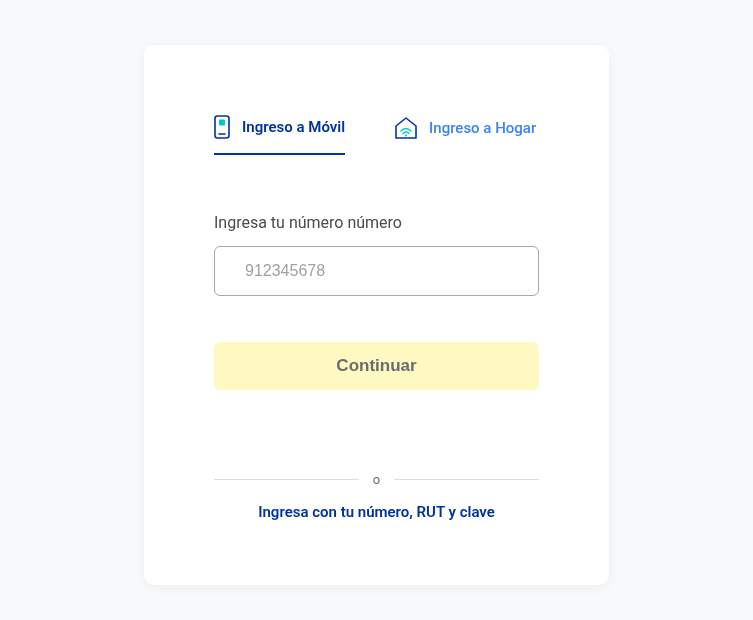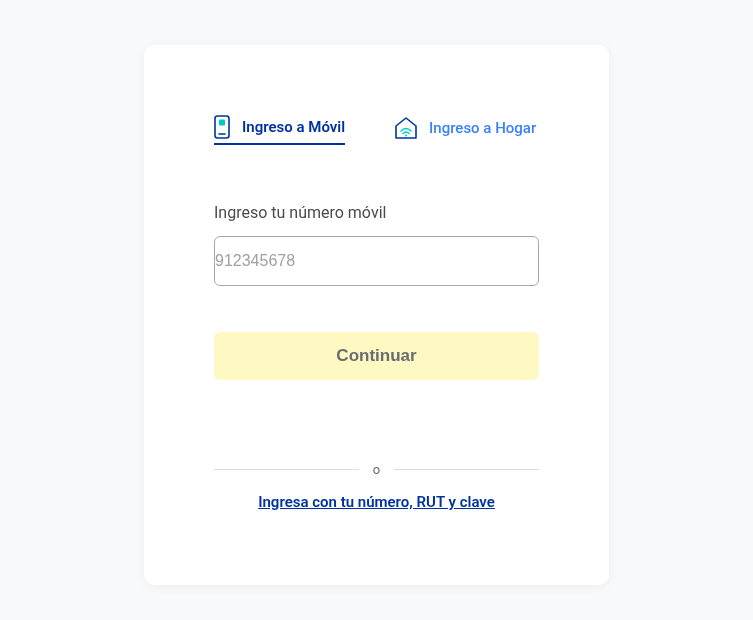--- a/index.html
+++ b/index.html
@@ -27,21 +27,21 @@
     .tabs {
       display: flex;
       gap: 48px;
       margin-bottom: 58px;
     }
     .tab {
       display: flex;
       align-items: center;
       gap: 10px;
       cursor: pointer;
-      padding-bottom: 4px;
+      padding-bottom: 14px;
     }
     .tab.active {
       border-bottom: 2px solid #0033a0;
     }
     .tab-label {
       font-size: 15px;
       font-weight: 500;
       color: #3b82f6;
     }
     .tab.active .tab-label {
@@ -57,21 +57,21 @@
       font-size: 16px;
       color: #4a4b4e;
       margin-bottom: 14px;
       display: block;
     }
     .input {
       width: 100%;
       height: 50px;
       border: 1px solid #a7a8ab;
       border-radius: 6px;
-      padding: 0 0;
+      padding: 0 30px;
       font-size: 16px;
       color: #333;
       outline: none;
     }
     .input::placeholder {
       color: #a0a1a4;
     }
     .btn {
       width: 100%;
       height: 48px;
@@ -99,21 +99,20 @@
       padding: 0 14px;
       font-size: 13px;
       color: #6b6c6f;
     }
     .alt-link {
       display: block;
       text-align: center;
       font-size: 15px;
       font-weight: 600;
       color: #0033a0;
-      text-decoration: underline;
       cursor: pointer;
     }
   </style>
 </head>
 <body>
 
 <div class="card">
   <div class="tabs">
     <div class="tab active">
       <span class="icon">
@@ -131,21 +130,21 @@
           <path d="M3 10 L13 2 L23 10 L23 22 L3 22 Z" stroke="#0033a0" stroke-width="1.6" stroke-linejoin="round" fill="none"></path>
           <path d="M8 15 Q13 10 18 15" stroke="#00c8c8" stroke-width="1.5" fill="none" stroke-linecap="round"></path>
           <path d="M10 17.5 Q13 14.5 16 17.5" stroke="#00c8c8" stroke-width="1.5" fill="none" stroke-linecap="round"></path>
           <circle cx="13" cy="19.5" r="1" fill="#00c8c8"></circle>
         </svg>
       </span>
       <span class="tab-label">Ingreso a Hogar</span>
     </div>
   </div>
 
-  <label class="field-label">Ingreso tu número móvil</label>
+  <label class="field-label">Ingresa tu número número</label>
   <input type="text" class="input" placeholder="912345678" style="">
 
   <button class="btn">Continuar</button>
 
   <div class="divider">
     <div class="divider-line"></div>
     <span class="divider-text">o</span>
     <div class="divider-line"></div>
   </div>
 

